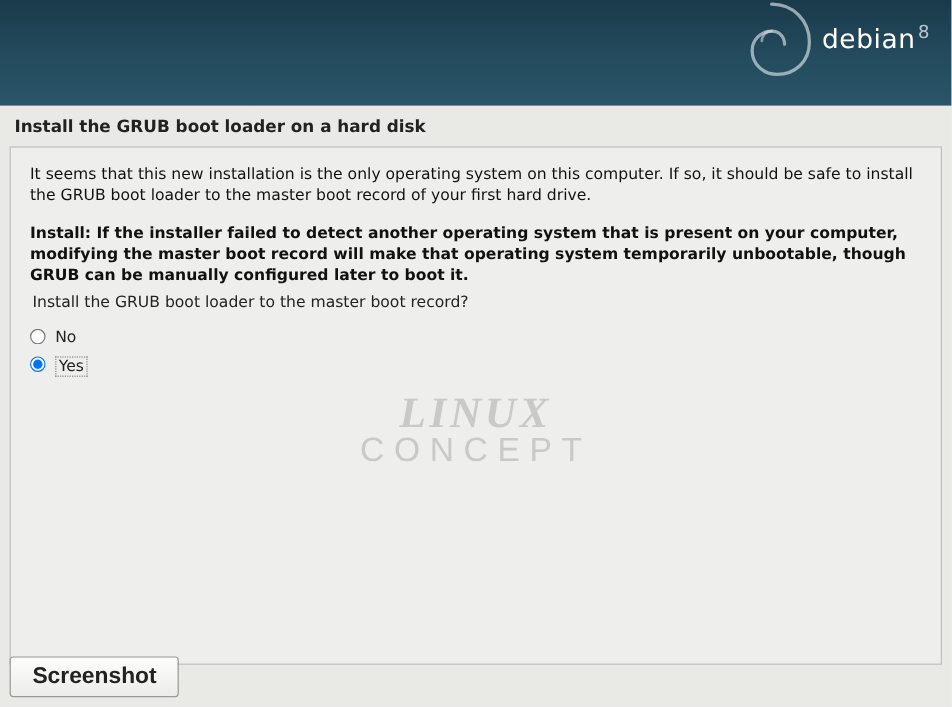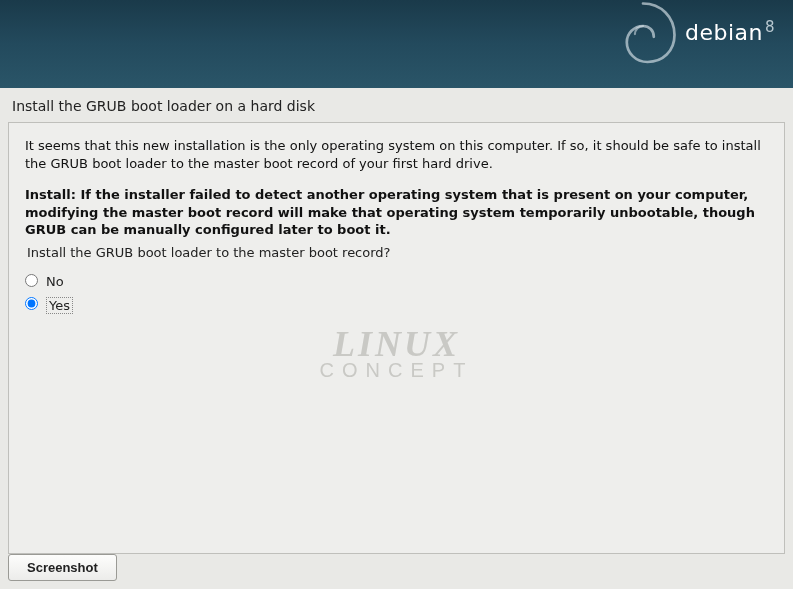--- a/index.html
+++ b/index.html
@@ -40,21 +40,21 @@
     }
     .header-version {
       color: #b8c8d0;
       font-size: 15px;
       vertical-align: super;
       margin-left: 2px;
     }
     .page-title {
       padding: 10px 12px 8px 12px;
       font-size: 14px;
-      font-weight: normal;
+      font-weight: bold;
       color: #222;
     }
     .content-box {
       margin: 0 8px;
       border: 1px solid #bfbfbb;
       background: #eeeeec;
       height: 432px;
       padding: 14px 16px;
       position: relative;
       overflow: hidden;
@@ -106,21 +106,21 @@
     }
     .watermark-line1 {
       font-family: Georgia, "Times New Roman", serif;
       font-size: 36px;
       font-style: italic;
       letter-spacing: 3px;
       font-weight: bold;
     }
     .watermark-line2 {
       font-family: Arial, sans-serif;
-      font-size: 20px;
+      font-size: 28px;
       letter-spacing: 8px;
       font-weight: normal;
       margin-top: -6px;
     }
     .footer {
       position: absolute;
       left: 0;
       right: 0;
       bottom: 0;
       padding: 8px;
@@ -130,21 +130,21 @@
     }
     .footer-right {
       display: flex;
       gap: 8px;
     }
     button.installer-btn {
       background: linear-gradient(to bottom, #fdfdfc 0%, #ececea 100%);
       border: 1px solid #9a9a95;
       border-radius: 3px;
       padding: 5px 18px;
-      font-size: 13px;
+      font-size: 19px;
       font-weight: bold;
       color: #222;
       cursor: pointer;
       min-width: 96px;
     }
   </style>
 </head>
 <body>
 
 <div class="header">

